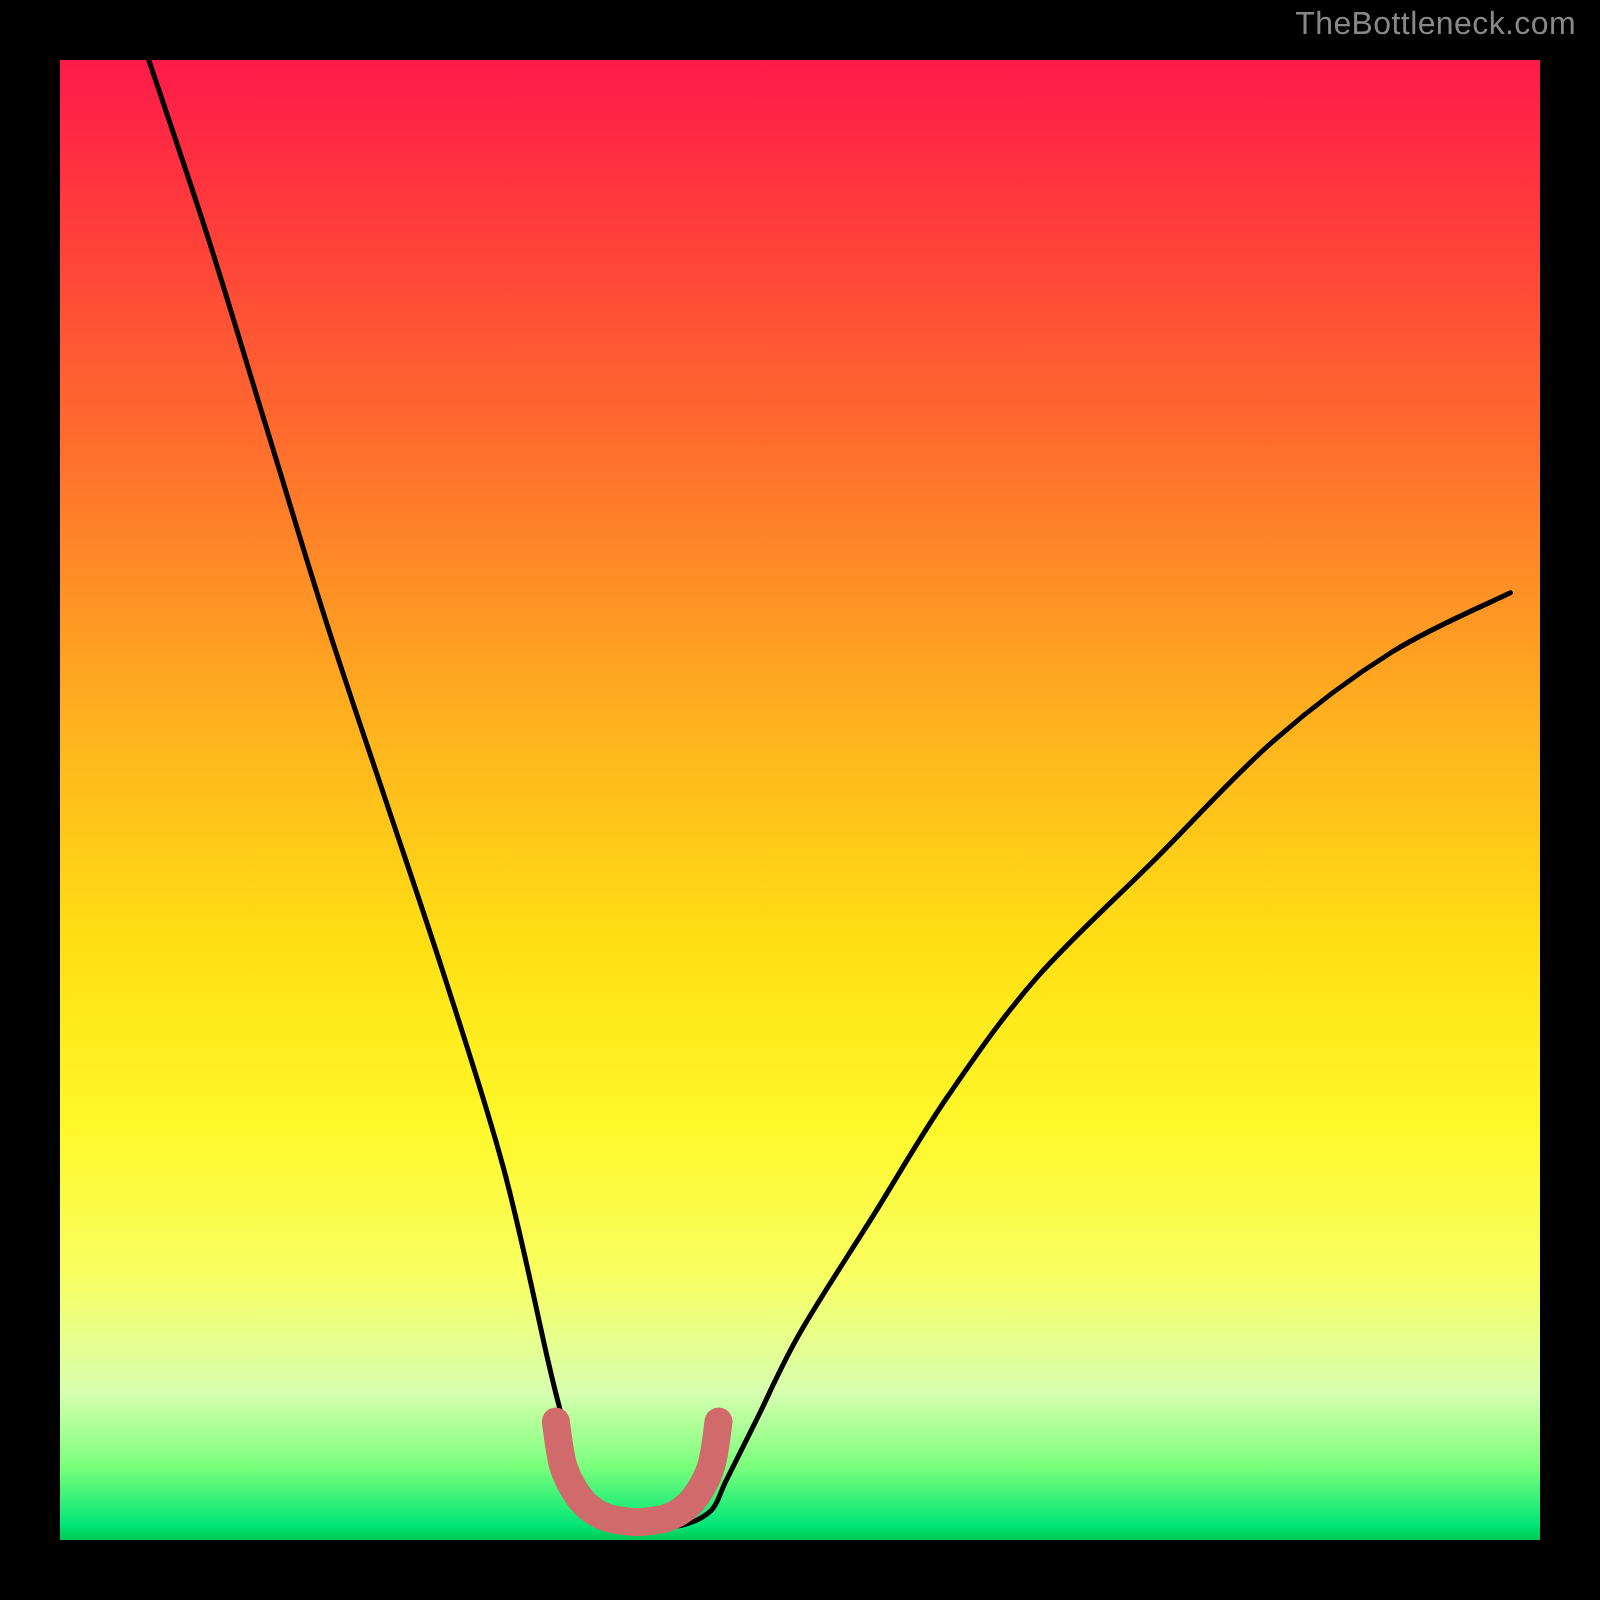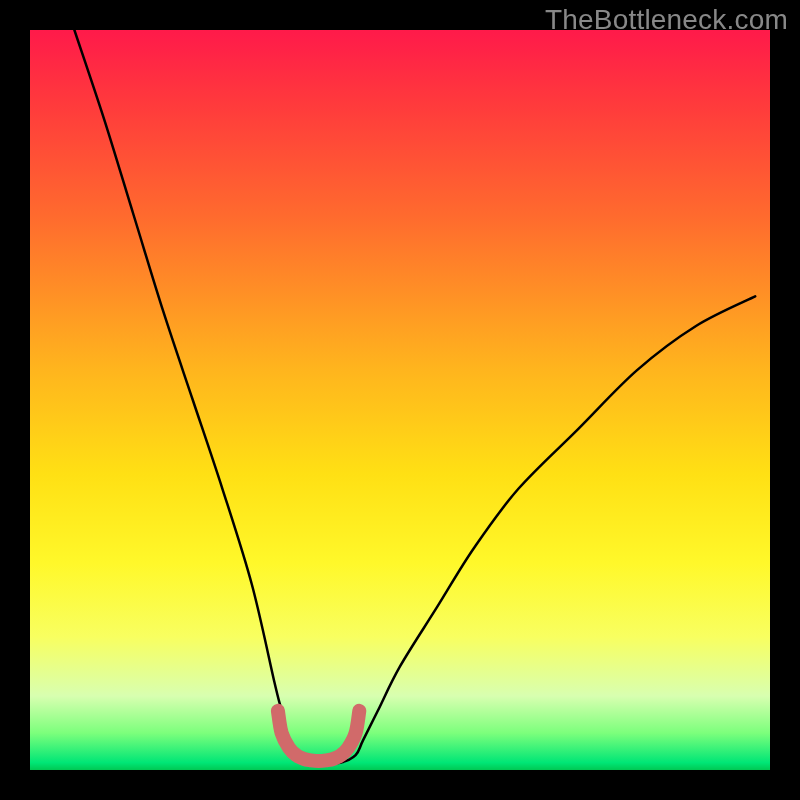--- a/index.html
+++ b/index.html
@@ -41,21 +41,21 @@
       #7cff7c 95%,
       #00e676 99%,
       #00c853 100%
     );
   }
   .watermark {
     position: absolute;
     top: 4px;
     right: 12px;
     color: #888;
-    font-size: 28px;
+    font-size: 16px;
     letter-spacing: 0.2px;
     z-index: 5;
   }
   svg.curve {
     position: absolute;
     inset: 0;
     width: 100%;
     height: 100%;
   }
 </style>

